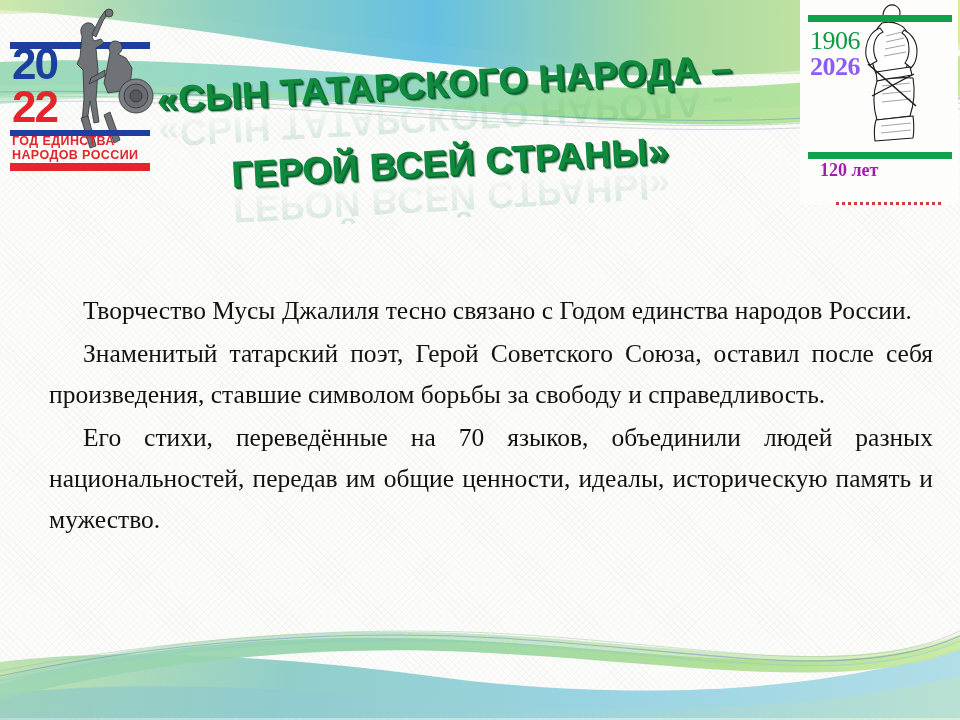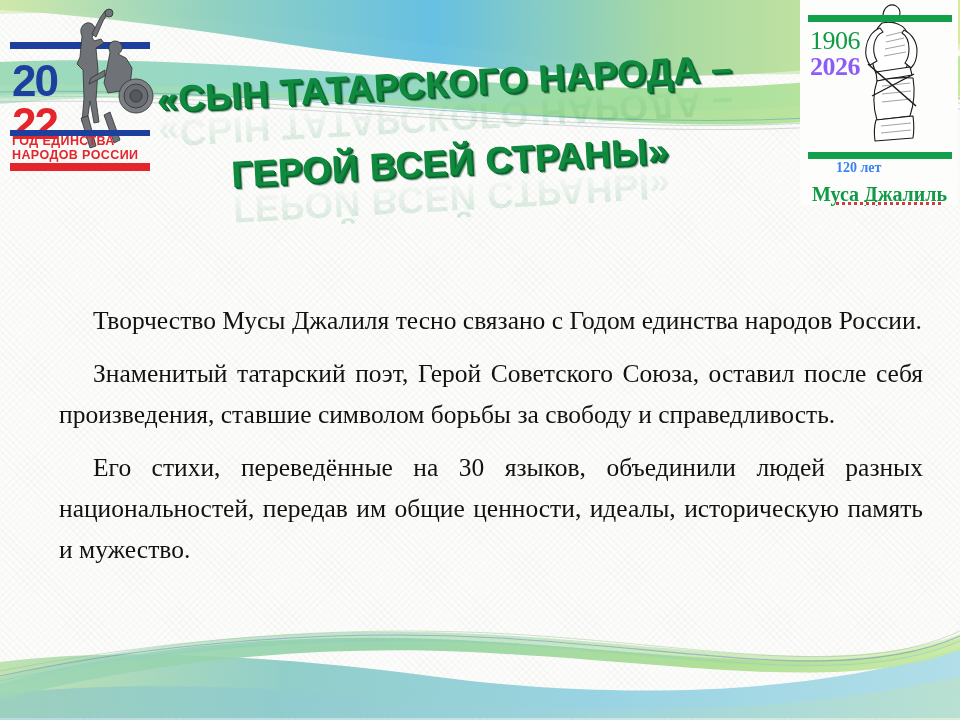--- a/index.html
+++ b/index.html
@@ -26,21 +26,21 @@
   .logo-left{
     position:absolute;left:4px;top:8px;width:152px;height:162px;z-index:6;
   }
   .ll-bar{position:absolute;left:6px;width:140px;height:7px;background:#1d3f9e;}
   .ll-bar.top{top:34px;}
   .ll-bar.mid{top:122px;background:#1d3f9e;height:6px;}
   .ll-bar.bot{top:155px;background:#e4262c;height:8px;}
   .ll-year{
     position:absolute;left:8px;top:34px;width:78px;height:86px;
     font-family:"Liberation Sans", sans-serif;font-weight:bold;
-    font-size:44px;line-height:43px;letter-spacing:-2px;margin-top:17px;
+    font-size:44px;line-height:43px;letter-spacing:-2px;
   }
   .ll-20{color:#1d3f9e;display:block;}
   .ll-26{color:#e4262c;display:block;}
   .ll-txt{
     position:absolute;left:8px;top:126px;width:140px;
     font-family:"Liberation Sans", sans-serif;font-weight:bold;
     font-size:12.5px;line-height:14px;color:#e4262c;letter-spacing:.4px;
   }
   .monument{position:absolute;left:44px;top:0px;width:110px;height:150px;}
 
@@ -56,23 +56,23 @@
     position:absolute;left:10px;top:26px;
     font-family:"Liberation Serif", serif;font-weight:normal;font-size:26px;
     color:#0f9a46;letter-spacing:-.5px;
   }
   .lr-2026{
     position:absolute;left:10px;top:52px;
     font-family:"Liberation Serif", serif;font-weight:bold;font-size:26px;
     color:#8b5cf6;letter-spacing:-.5px;
   }
   .lr-120{
-    position:absolute;left:36px;top:160px;
-    font-family:"Liberation Serif", serif;font-weight:bold;font-size:14px;
-    color:#3b82f6;
+    position:absolute;left:20px;top:160px;
+    font-family:"Liberation Serif", serif;font-weight:bold;font-size:18px;
+    color:#a21caf;
   }
   .lr-name{
     position:absolute;left:12px;top:183px;
     font-family:"Liberation Serif", serif;font-weight:bold;font-size:20px;
     color:#0f9a46;white-space:nowrap;
   }
   .lr-orn{position:absolute;left:36px;top:202px;width:108px;height:3px;
     background:repeating-linear-gradient(90deg,#d43c3c 0 3px,#ffffff 3px 6px);}
   .statue{position:absolute;left:36px;top:2px;width:110px;height:152px;}
 
@@ -106,21 +106,21 @@
   .title-refl.l1{padding-left:10px;}
   .title-refl.l2{padding-left:80px;margin-top:-8px;}
 
   
   .body-text{
     position:absolute;left:47px;top:288px;width:888px;z-index:5;
     font-family:"Liberation Serif", serif;
     font-size:25.5px;line-height:41px;color:#121212;
     text-align:justify;
   }
-  .body-text p{margin:12px;text-indent:34px;}
+  .body-text p{margin:2px;text-indent:34px;}
 </style>
 </head>
 <body>
 
 <div class="slide">
 
   <svg class="deco deco-top" viewBox="0 0 960 720" preserveAspectRatio="none">
     <defs>
       <linearGradient id="gTop1" x1="0" y1="0" x2="1" y2="0">
         <stop offset="0%" stop-color="#cfe8a8"></stop>
@@ -260,23 +260,22 @@
         <path d="M50,34 l16,-4 M50,40 l18,-4 M49,47 l20,-4 M48,54 l22,-4
                  M46,84 l28,-3 M46,92 l29,-3 M46,100 l29,-3 M45,124 l30,-3 M45,131 l30,-3"></path>
       </g>
     </svg>
 
     <div class="lr-greenbar top"></div>
     <div class="lr-1906">1906</div>
     <div class="lr-2026">2026</div>
     <div class="lr-greenbar bot"></div>
     <div class="lr-120">120 лет</div>
-    <div class="lr-name">Муса Джалиль</div>
     <div class="lr-orn"></div>
   </div>
 
   <div class="body-text">
     <p>Творчество Мусы Джалиля тесно связано с Годом единства народов России.</p>
     <p>Знаменитый татарский поэт, Герой Советского Союза, оставил после себя произведения, ставшие символом борьбы за свободу и справедливость.</p>
-    <p>Его стихи, переведённые на 30 языков, объединили людей разных национальностей, передав им общие ценности, идеалы, историческую память и мужество.</p>
+    <p>Его стихи, переведённые на 70 языков, объединили людей разных национальностей, передав им общие ценности, идеалы, историческую память и мужество.</p>
   </div>
 
 </div>
 
 </body></html>

